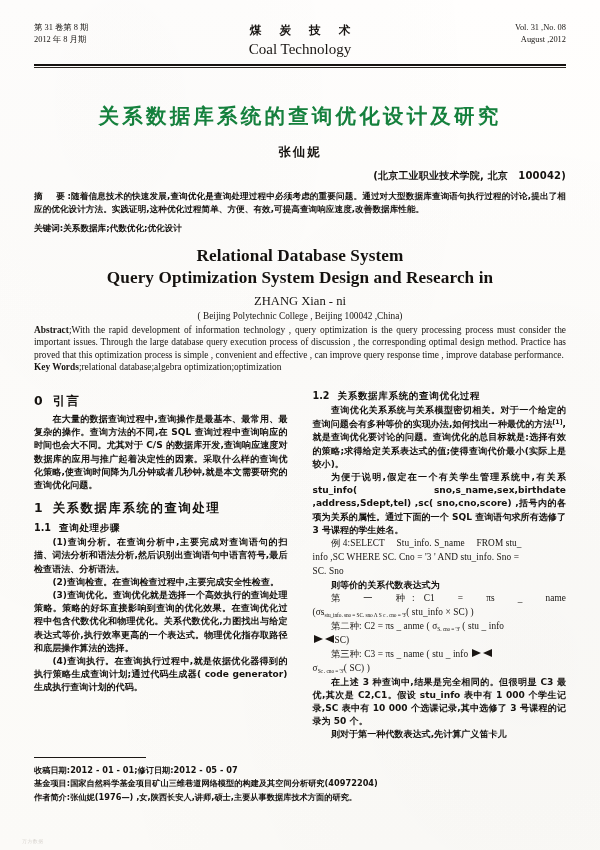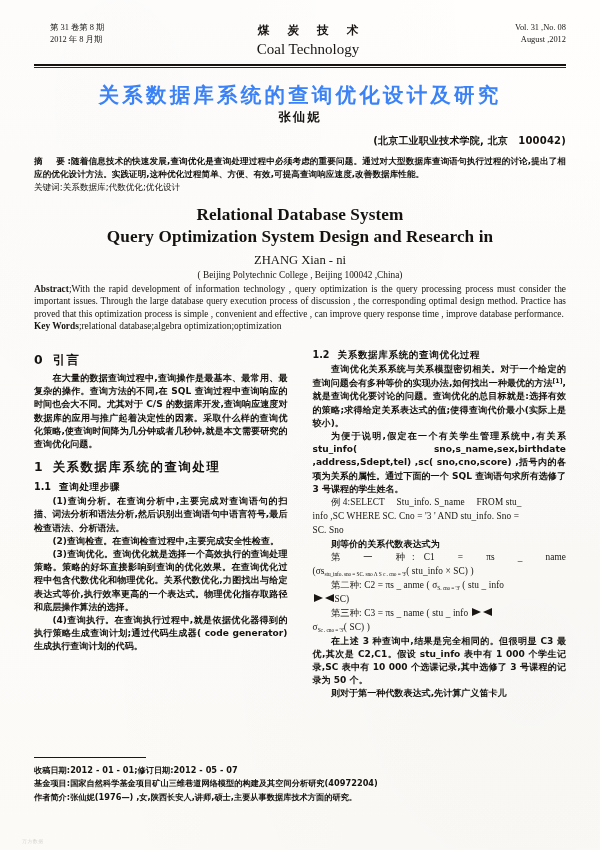--- a/index.html
+++ b/index.html
@@ -44,21 +44,21 @@
   
   .runhead {
     display: flex;
     justify-content: space-between;
     align-items: flex-start;
     padding-top: 22px;
     font-size: 8.4px;
     line-height: 1.42;
     color: #181512;
   }
-  .runhead-col { white-space: nowrap; margin-left: 16px; }
+  .runhead-col { white-space: nowrap; }
   .runhead-col.left { text-align: left; width: 150px; }
   .runhead-col.right { text-align: right; width: 150px; }
   .runhead-col.center { text-align: center; flex: 1; }
   .journal-cn {
     font-size: 11.6px;
     letter-spacing: 7px;
     font-weight: 700;
     font-family: "DejaVu Serif", "Liberation Serif", serif;
     padding-left: 7px;
   }
@@ -73,29 +73,30 @@
     padding-top: 1.6px;
   }
   .rule-double::after {
     content: "";
     display: block;
     border-top: 0.9px solid #2a2520;
   }
 
   
   .title-cn {
-    margin-top: 13px;
+    margin-top: 34px;
     text-align: center;
     font-size: 20.5px;
     font-weight: 700;
     letter-spacing: 3.2px;
     font-family: "DejaVu Serif", "Liberation Serif", serif;
-    color: #3b82f6;
+    color: #15803d;
   }
   .author-cn {
+    margin-top: 14px;
     text-align: center;
     font-size: 12.4px;
     font-weight: 700;
     letter-spacing: 2px;
     font-family: "DejaVu Serif", "Liberation Serif", serif;
   }
   .affil-cn {
     margin-top: 8px;
     text-align: right;
     font-size: 10px;
@@ -111,24 +112,24 @@
     text-align: justify;
     font-family: "DejaVu Sans", "Liberation Sans", sans-serif;
     font-weight: 700;
     letter-spacing: 0.05px;
   }
   .abs-block .lbl {
     font-weight: 700;
     letter-spacing: 2.5px;
   }
   .kw-line {
-    margin-top: 1px;
+    margin-top: 7px;
     font-size: 8.6px;
     font-family: "DejaVu Sans", "Liberation Sans", sans-serif;
-    font-weight: 400;
+    font-weight: 700;
   }
   .meta-line {
     margin-top: 1.5px;
     font-size: 8.5px;
     font-family: "DejaVu Sans", "Liberation Sans", sans-serif;
     font-weight: 700;
     display: flex;
   }
   .meta-line .m1 { width: 178px; }
   .meta-line .m2 { width: 140px; }

